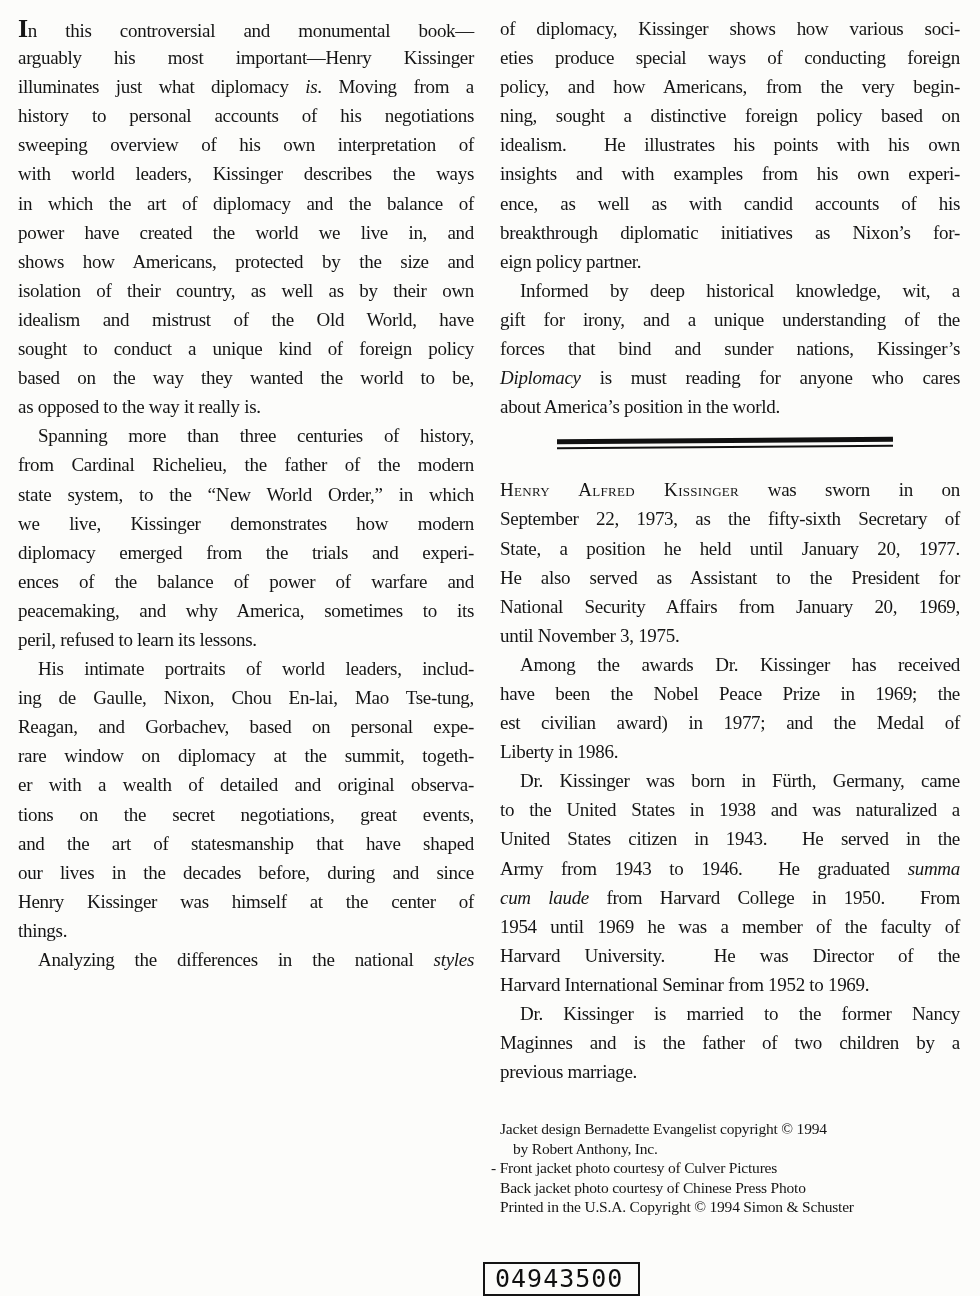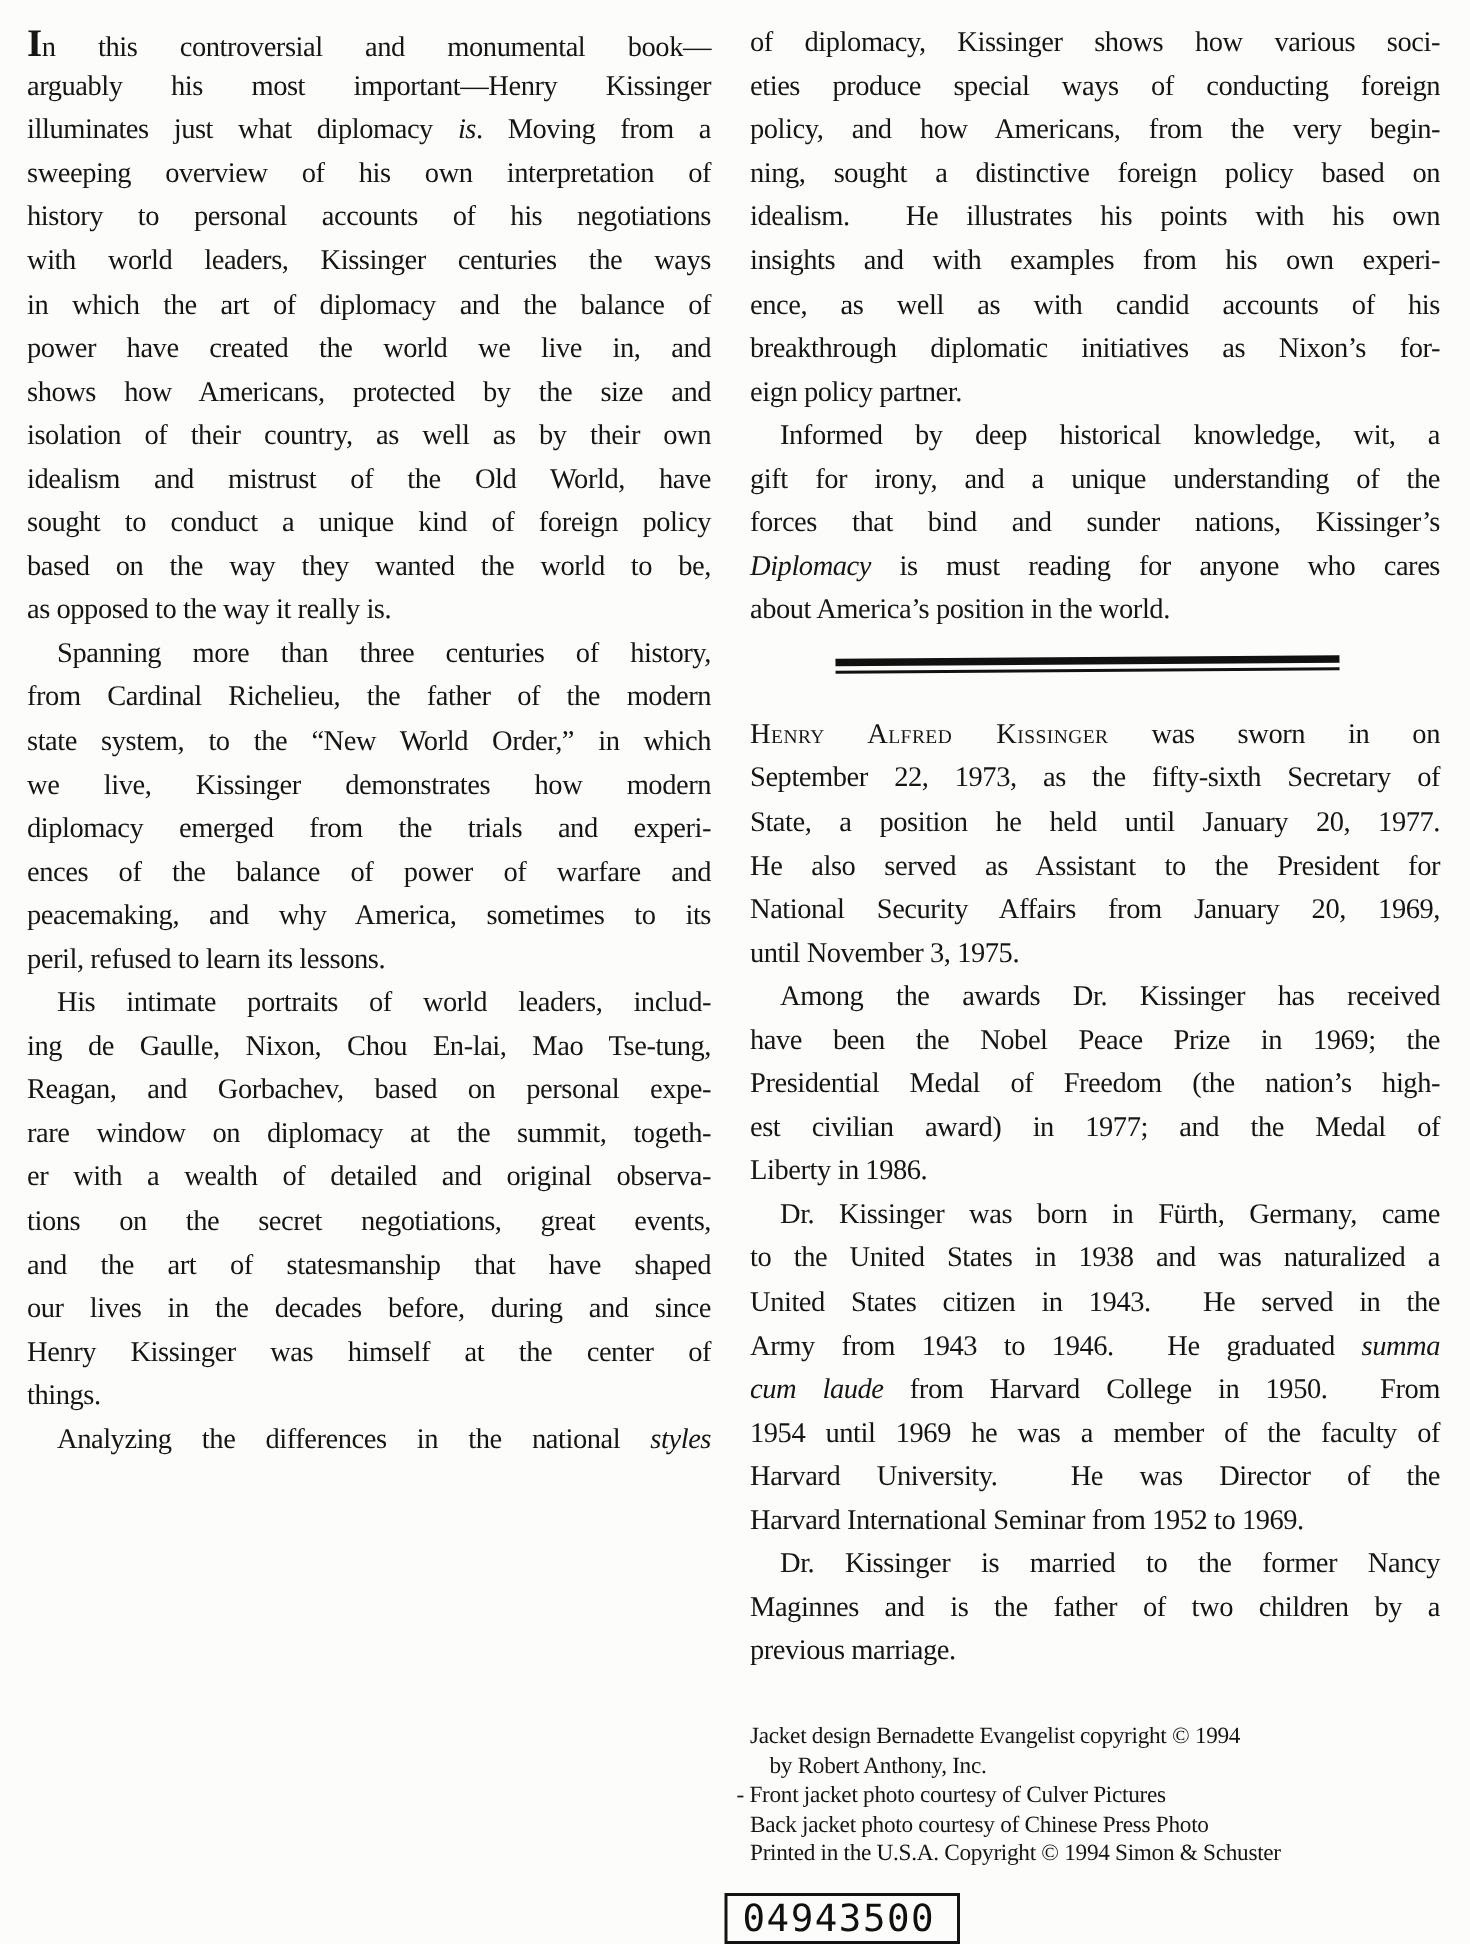--- a/index.html
+++ b/index.html
@@ -54,23 +54,23 @@
 </style>
 </head>
 <body>
 
 <div class="page">
 
   <div class="col col-left" id="col-left">
       <div class="line"><span class="lead">I</span>n this controversial and monumental book—</div>
       <div class="line">arguably his most important—Henry Kissinger</div>
       <div class="line">illuminates just what diplomacy <i>is</i>. Moving from a</div>
+      <div class="line">history to personal accounts of his negotiations</div>
       <div class="line">sweeping overview of his own interpretation of</div>
-      <div class="line">history to personal accounts of his negotiations</div>
-      <div class="line">with world leaders, Kissinger centuries the ways</div>
+      <div class="line">with world leaders, Kissinger describes the ways</div>
       <div class="line">in which the art of diplomacy and the balance of</div>
       <div class="line">power have created the world we live in, and</div>
       <div class="line">shows how Americans, protected by the size and</div>
       <div class="line">isolation of their country, as well as by their own</div>
       <div class="line">idealism and mistrust of the Old World, have</div>
       <div class="line">sought to conduct a unique kind of foreign policy</div>
       <div class="line">based on the way they wanted the world to be,</div>
       <div class="line last">as opposed to the way it really is.</div>
       <div class="line indent">Spanning more than three centuries of history,</div>
       <div class="line">from Cardinal Richelieu, the father of the modern</div>
@@ -119,21 +119,20 @@
 
     <div id="rc-bio">
         <div class="line"><span class="sc">Henry Alfred Kissinger</span> was sworn in on</div>
         <div class="line">September 22, 1973, as the fifty-sixth Secretary of</div>
         <div class="line">State, a position he held until January 20, 1977.</div>
         <div class="line">He also served as Assistant to the President for</div>
         <div class="line">National Security Affairs from January 20, 1969,</div>
         <div class="line last">until November 3, 1975.</div>
         <div class="line indent">Among the awards Dr. Kissinger has received</div>
         <div class="line">have been the Nobel Peace Prize in 1969; the</div>
-        <div class="line">Presidential Medal of Freedom (the nation’s high-</div>
         <div class="line">est civilian award) in 1977; and the Medal of</div>
         <div class="line last">Liberty in 1986.</div>
         <div class="line indent">Dr. Kissinger was born in Fürth, Germany, came</div>
         <div class="line">to the United States in 1938 and was naturalized a</div>
         <div class="line">United States citizen in 1943.&nbsp; He served in the</div>
         <div class="line">Army from 1943 to 1946.&nbsp; He graduated <i>summa</i></div>
         <div class="line"><i>cum laude</i> from Harvard College in 1950.&nbsp; From</div>
         <div class="line">1954 until 1969 he was a member of the faculty of</div>
         <div class="line">Harvard University.&nbsp; He was Director of the</div>
         <div class="line last">Harvard International Seminar from 1952 to 1969.</div>

